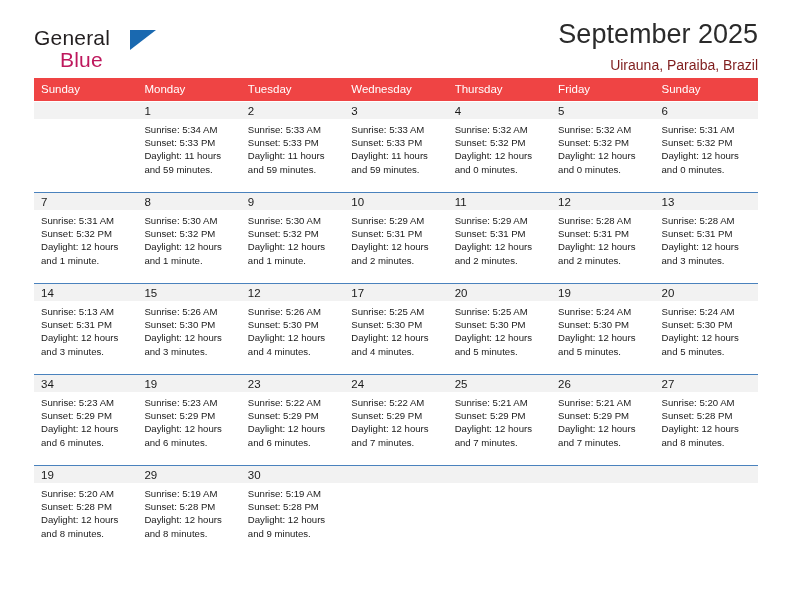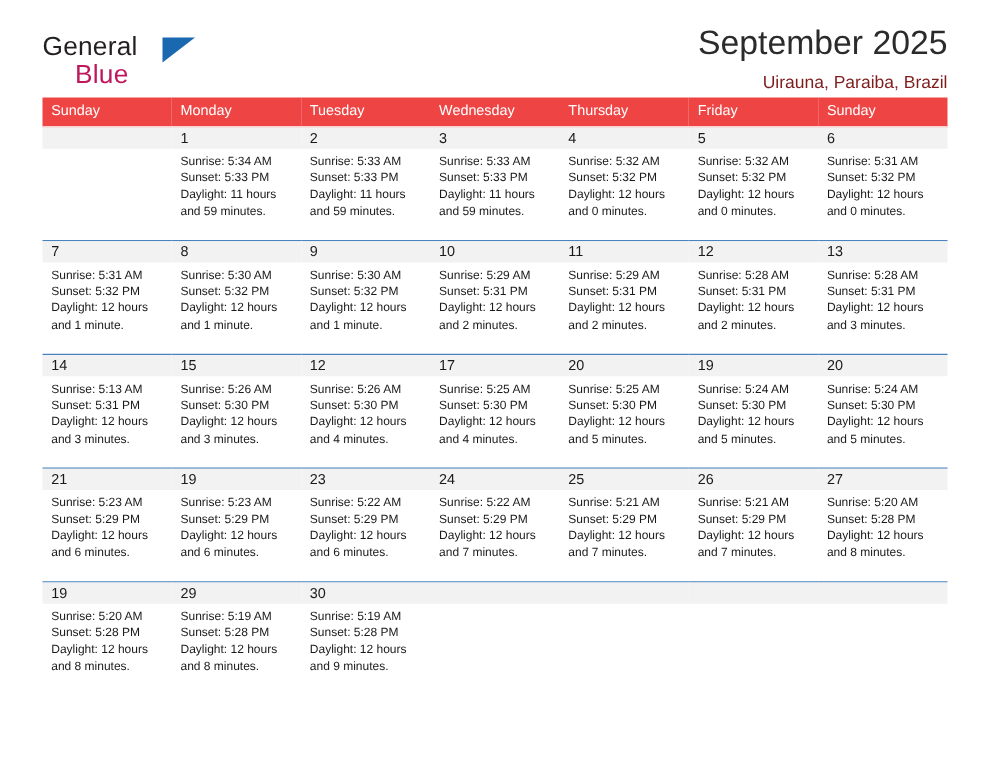--- a/index.html
+++ b/index.html
@@ -398,21 +398,21 @@
                 <div>Sunset: 5:30 PM</div>
                 <div>Daylight: 12 hours</div>
                 <div>and 5 minutes.</div>
               </div>
             </div>
           </td>
         </tr>
         <tr class="week-row sep">
           <td>
             <div class="daycell">
-              <div class="daynum-band">21</div>
+              <div class="daynum-band">34</div>
               <div class="info">
                 <div>Sunrise: 5:23 AM</div>
                 <div>Sunset: 5:29 PM</div>
                 <div>Daylight: 12 hours</div>
                 <div>and 6 minutes.</div>
               </div>
             </div>
           </td>
           <td>
             <div class="daycell">

